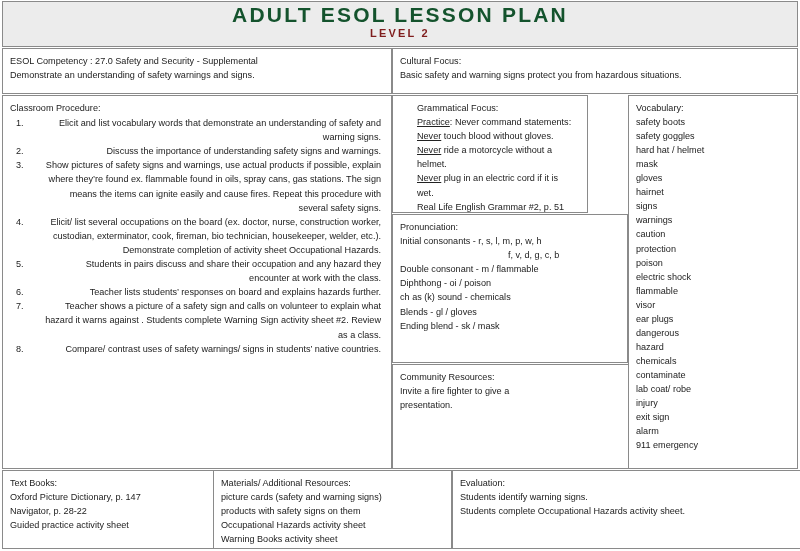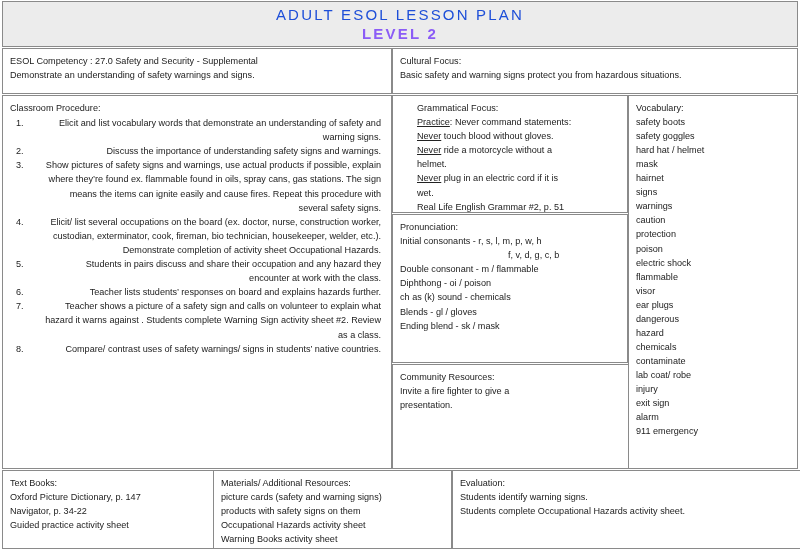--- a/index.html
+++ b/index.html
@@ -32,31 +32,31 @@
     height: 46px;
     background: #ececec;
     border: 1px solid #8a8a8a;
     box-sizing: border-box;
     display: flex;
     flex-direction: column;
     align-items: center;
     justify-content: center;
   }
   .title-line1 {
-    font-size: 15px;
-    font-weight: normal;
-    letter-spacing: 2.2px;
-    color: #1d4ed8;
-    line-height: 19px;
-  }
-  .title-line2 {
-    font-size: 15px;
+    font-size: 21px;
     font-weight: bold;
     letter-spacing: 2.2px;
-    color: #8b5cf6;
+    color: #14532d;
+    line-height: 19px;
+  }
+  .title-line2 {
+    font-size: 11px;
+    font-weight: bold;
+    letter-spacing: 2.2px;
+    color: #7f1d1d;
     line-height: 19px;
   }
 
   
   .cell {
     position: absolute;
     border: 1px solid #8a8a8a;
     box-sizing: border-box;
     background: #ffffff;
     padding: 5px 6px 4px 7px;
@@ -68,21 +68,21 @@
   .cell .ln {
     display: block;
   }
 
   
   #competency-cell { left: 2px;   top: 48px;  width: 390px; height: 46px; }
   #cultural-cell   { left: 392px; top: 48px;  width: 406px; height: 46px; }
 
   
   #procedure-cell  { left: 2px;   top: 95px;  width: 390px; height: 374px; }
-  #grammar-cell    { left: 392px; top: 95px;  width: 236px; height: 118px; padding-left: 24px; }
+  #grammar-cell    { left: 392px; top: 95px;  width: 196px; height: 118px; padding-left: 24px; }
   #pronunciation-cell { left: 392px; top: 214px; width: 236px; height: 149px; }
   #community-cell  { left: 392px; top: 364px; width: 266px; height: 105px; }
   #vocabulary-cell { left: 628px; top: 95px;  width: 170px; height: 374px; }
 
   
   #textbooks-cell  { left: 2px;   top: 470px; width: 250px; height: 79px; }
   #materials-cell  { left: 213px; top: 470px; width: 239px; height: 79px; }
   #evaluation-cell { left: 452px; top: 470px; width: 398px; height: 79px; }
 
   
@@ -206,20 +206,21 @@
     <span class="ln">presentation.</span>
   </div>
 
   <div class="cell" id="vocabulary-cell">
     <span class="ln">Vocabulary:</span>
     <div class="vocab-list">
       <span class="vocab-item">safety boots</span>
       <span class="vocab-item">safety goggles</span>
       <span class="vocab-item">hard hat / helmet</span>
       <span class="vocab-item">mask</span>
+      <span class="vocab-item">gloves</span>
       <span class="vocab-item">hairnet</span>
       <span class="vocab-item">signs</span>
       <span class="vocab-item">warnings</span>
       <span class="vocab-item">caution</span>
       <span class="vocab-item">protection</span>
       <span class="vocab-item">poison</span>
       <span class="vocab-item">electric shock</span>
       <span class="vocab-item">flammable</span>
       <span class="vocab-item">visor</span>
       <span class="vocab-item">ear plugs</span>
@@ -231,21 +232,21 @@
       <span class="vocab-item">injury</span>
       <span class="vocab-item">exit sign</span>
       <span class="vocab-item">alarm</span>
       <span class="vocab-item">911 emergency</span>
     </div>
   </div>
 
   <div class="cell" id="textbooks-cell">
     <span class="ln">Text Books:</span>
     <span class="ln">Oxford Picture Dictionary, p. 147</span>
-    <span class="ln">Navigator, p. 34-22</span>
+    <span class="ln">Navigator, p. 28-22</span>
     <span class="ln">Guided practice activity sheet</span>
   </div>
 
   <div class="cell" id="materials-cell">
     <span class="ln">Materials/ Additional Resources:</span>
     <span class="ln">picture cards (safety and warning signs)</span>
     <span class="ln">products with safety signs on them</span>
     <span class="ln">Occupational Hazards activity sheet</span>
     <span class="ln">Warning Books activity sheet</span>
   </div>

